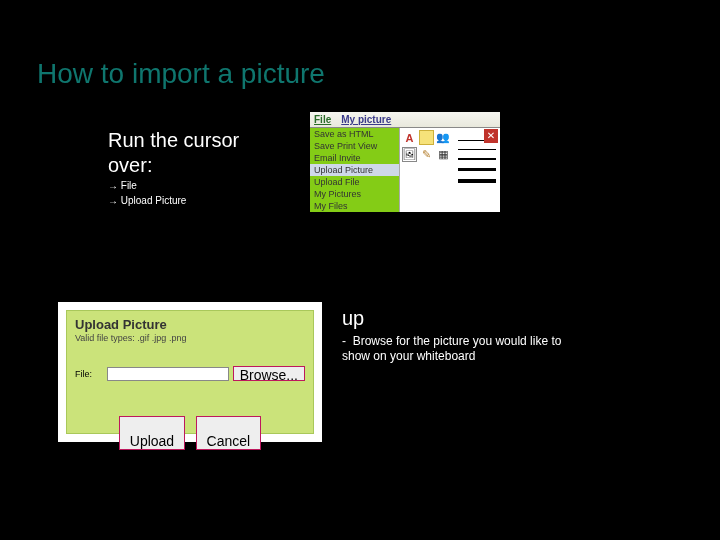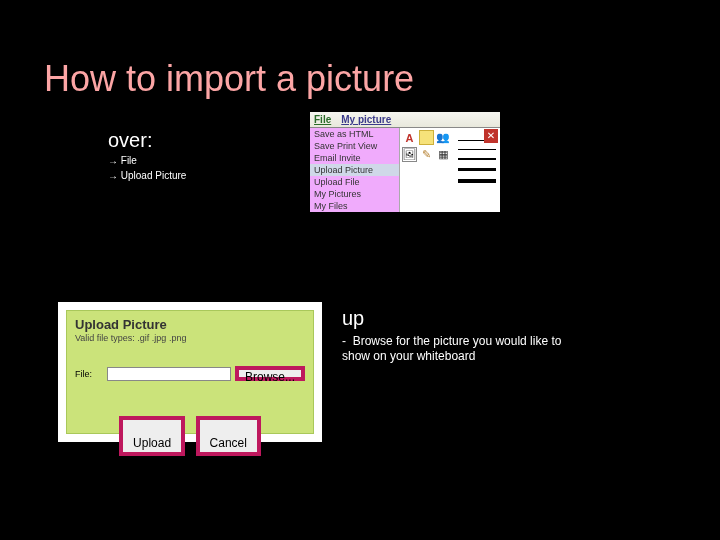--- a/index.html
+++ b/index.html
@@ -8,23 +8,23 @@
     height: 540px;
     background: #000;
     color: #fff;
     font-family: Arial, sans-serif;
     position: relative;
     overflow: hidden;
   }
   .title {
     position: absolute;
     top: 58px;
-    left: 44px;
-    font-size: 36px;
-    color: #fca5a5;
+    left: 37px;
+    font-size: 28px;
+    color: #0f766e;
     font-weight: normal;
   }
   .instr1 {
     position: absolute;
     top: 128px;
     left: 108px;
     font-size: 20px;
     color: #fff;
     line-height: 1.25;
   }
@@ -48,21 +48,21 @@
     padding: 2px 4px;
     display:flex;
     gap:10px;
   }
   .app-tabs span:first-child { color:#2a6b2a; text-decoration:underline; font-weight:bold; }
   .app-tabs span:last-child { color:#3a3a8a; text-decoration:underline; font-weight:bold; }
   .app-body { display:flex; }
   .menu-col {
     width: 90px;
     border-right:1px solid #aaa;
-    background:#f0abfc;
+    background:#84cc16;
   }
   .menu-col div {
     padding: 1px 4px;
     white-space: nowrap;
     font-size:9px;
     color:#333;
   }
   .menu-col div.hilite { background:#cfd8e8; }
   .icon-col {
     flex:0 0 54px;
@@ -104,21 +104,21 @@
     position:relative;
   }
   .upload-inner h4 { font-size:13px; font-weight:bold; color:#333; }
   .upload-inner .valid { font-size:9px; color:#444; margin-top:1px;}
   .upload-row { margin-top:23px; display:flex; align-items:center; gap:4px;}
   .upload-row .lbl { font-size:9px; width:28px; }
   .upload-row input[type=text] {
     flex:1; height:14px; border:1px solid #888; font-size:9px; background:#fff;
   }
   .upload-row .browse, .btns button {
-    font-size:12px; background:#eee; border:4px solid #be185d;
+    font-size:14px; background:#eee; border:1px solid #be185d;
     padding:0 6px; height:15px; color:#000;
   }
   .btns { text-align:center; margin-top:18px; }
   .btns button { margin:17px 3px; padding:16px 10px; }
   .instr2 {
     position: absolute;
     top: 306px;
     left: 342px;
     width: 250px;
     font-size: 20px;
@@ -130,20 +130,21 @@
     margin-top:4px;
     line-height:1.25;
   }
 </style>
 </head>
 <body>
 
 <div class="title">How to import a picture</div>
 
 <div class="instr1">
+  <div>Run the cursor</div>
   <div>over:</div>
   <div class="instr1-sub">
     <span class="arrow">→</span>
     <span>File</span>
   </div>
   <div class="instr1-sub">
     <span class="arrow">→</span>
     <span>Upload Picture</span>
   </div>
 </div>

